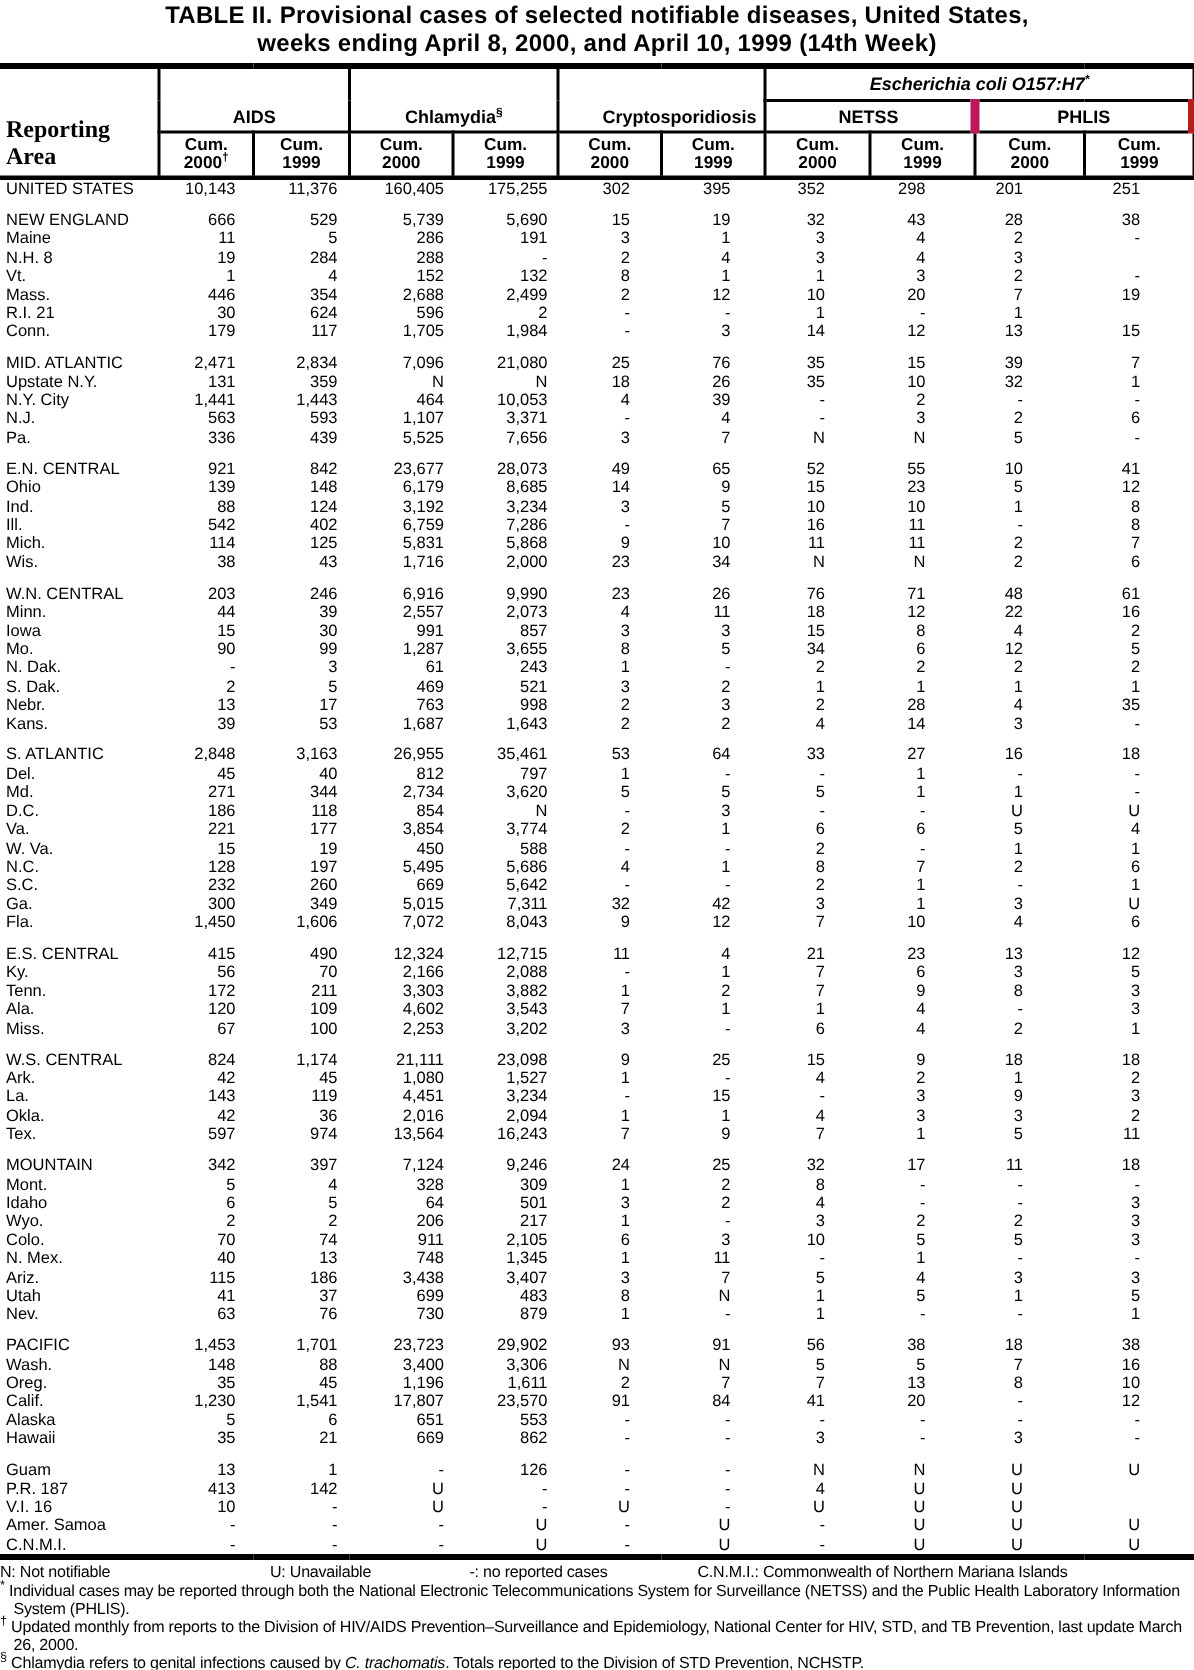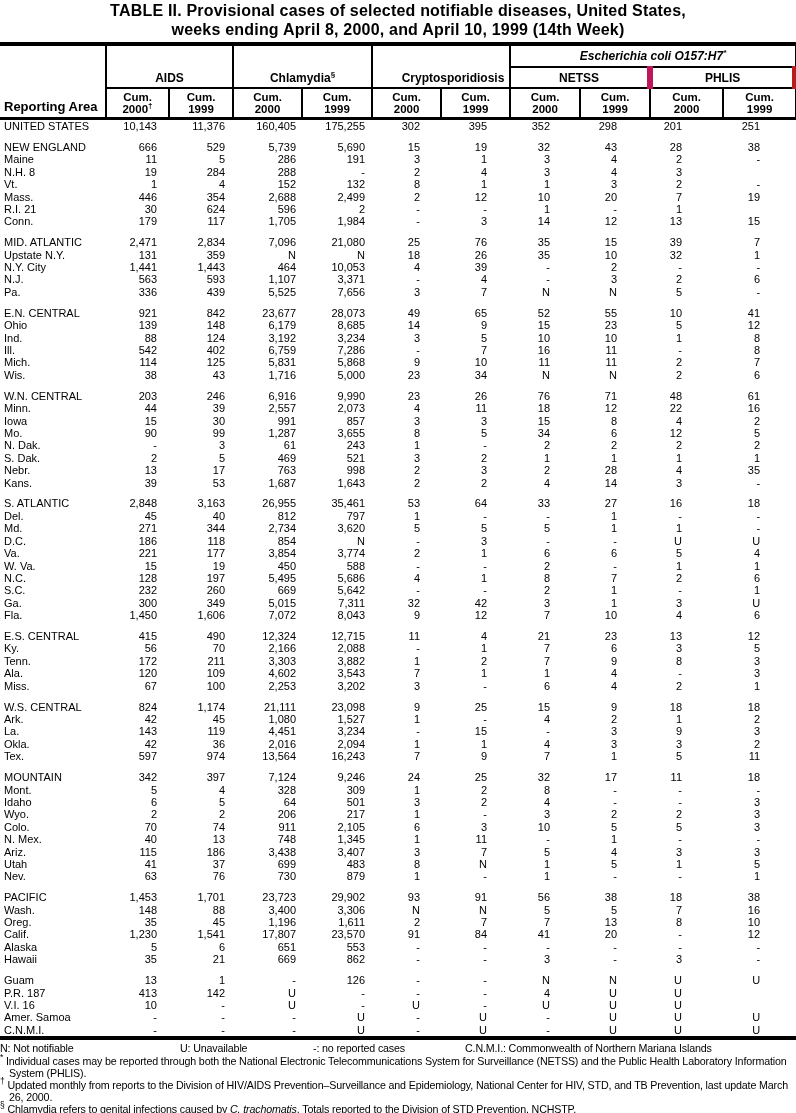--- a/index.html
+++ b/index.html
@@ -13,21 +13,21 @@
   }
   table{
     border-collapse:collapse;table-layout:fixed;width:796px;margin-top:3px;
     border-top:4px solid #000;
   }
   thead{border-bottom:3px solid #000;}
   tbody{border-bottom:4px solid #000;}
   th{font-weight:bold;padding:0;font-size:11.5px;}
   .ra{
     text-align:left;vertical-align:bottom;padding:0 0 3px 4px;
-    border-right:2px solid #000;font-size:13px;
+    border-right:2px solid #000;font-size:16px;font-family:Liberation Serif, serif;
   }
   .grp{vertical-align:bottom;border-bottom:2px solid #000;padding-bottom:2px;font-size:12px;}
   .aids{border-left:2px solid #000;border-right:2px solid #000;}
   .chl{border-right:2px solid #000;}
   .cry{border-right:2px solid #000;padding-left:24px;}
   .ec{
     border-bottom:2px solid #000;border-right:2px solid #000;
     font-style:italic;font-size:12px;vertical-align:middle;height:20px;
   }
   .netss{border-right:6px solid #be185d;height:17px;}
@@ -385,21 +385,21 @@
           <td class="num">11</td>
           <td class="num">11</td>
           <td class="num">2</td>
           <td class="num">7</td>
         </tr>
         <tr>
           <td class="lbl">Wis.</td>
           <td class="num">38</td>
           <td class="num">43</td>
           <td class="num">1,716</td>
-          <td class="num">5,000</td>
+          <td class="num">2,000</td>
           <td class="num">23</td>
           <td class="num">34</td>
           <td class="num">N</td>
           <td class="num">N</td>
           <td class="num">2</td>
           <td class="num">6</td>
         </tr>
         <tr class="gap">
           <td colspan="11"></td>
         </tr>

